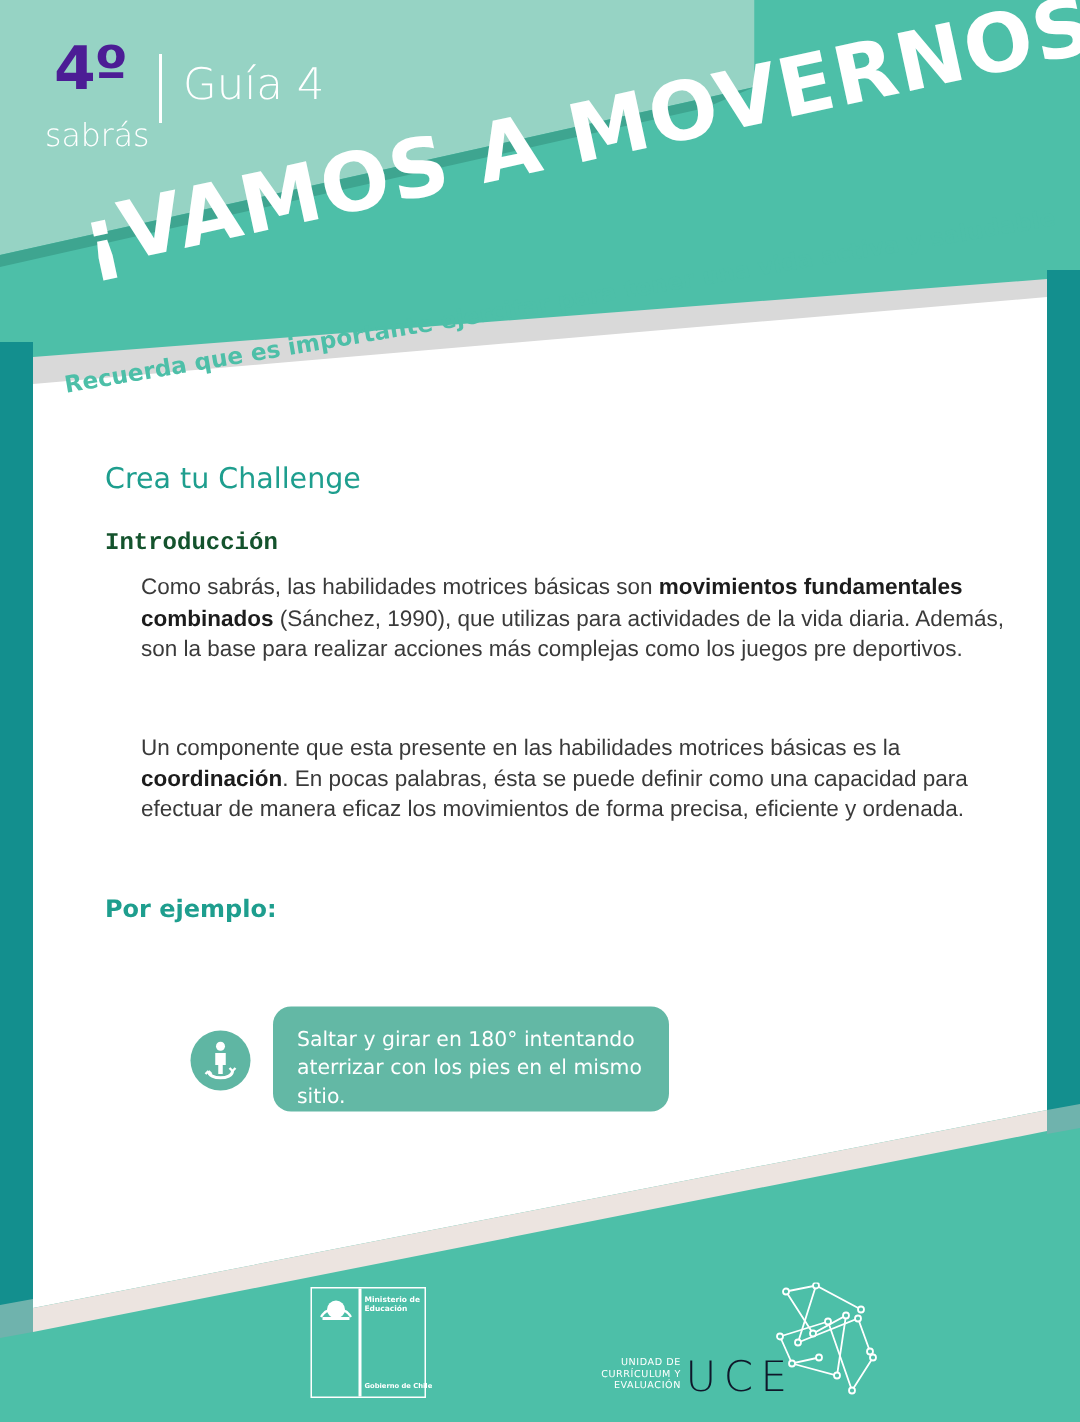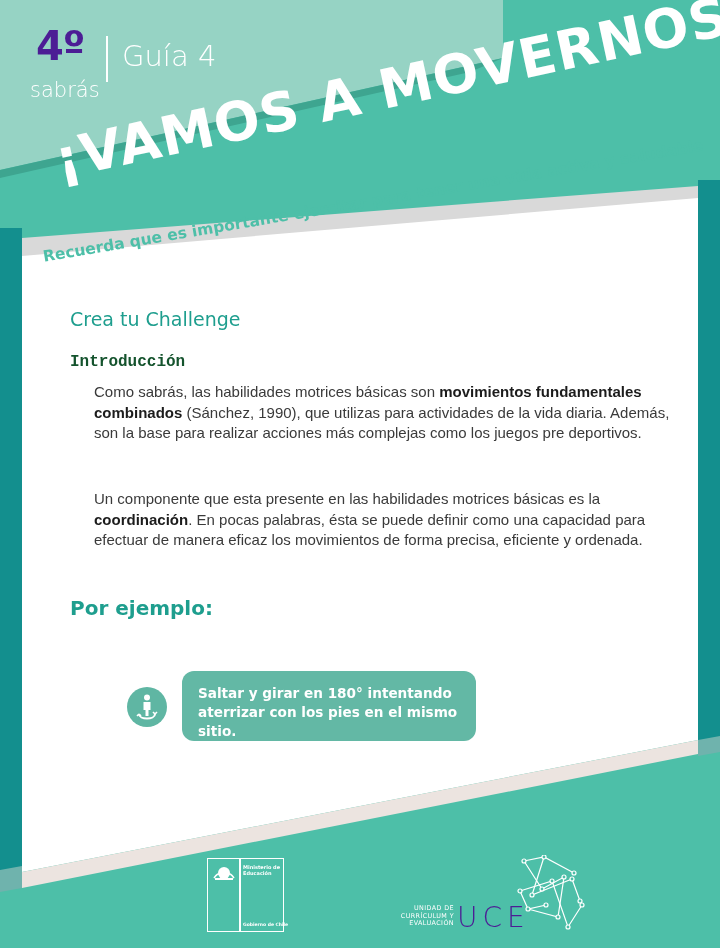--- a/index.html
+++ b/index.html
@@ -102,32 +102,31 @@
     font-size: 15px; color: #3a3a3a; line-height: 20.5px;
     font-weight: normal;
     margin-left: 24px;
   }
   .paragraph b { color: #1c1c1c; font-weight: bold; }
   .p1 { top: 382px; }
   .p2 { top: 489px; }
   .example-label {
     position: absolute; left: 70px; top: 597px;
     font-family: "DejaVu Sans", sans-serif; font-weight: bold;
-    font-size: 20px; color: #1e9e8e; line-height: 1.1;
+    font-size: 16px; color: #1e9e8e; line-height: 1.1;
   }
 
   .example-icon {
     position: absolute; left: 127px; top: 687px; width: 40px; height: 40px;
     border-radius: 50%; background: #5fb6a3;
   }
   .example-card {
-    position: absolute; left: 182px; top: 671px; width: 294px; height: 70px;
+    position: absolute; left: 182px; top: 671px; width: 264px; height: 70px;
     background: #63b8a5; border-radius: 12px; box-sizing: border-box;
     padding: 13px 16px 0 16px;
-    font-weight: bold;
   }
   .example-text {
     font-family: "DejaVu Sans", sans-serif; font-size: 13.6px;
     color: #ffffff; line-height: 19px;
   }
 
   
   .mineduc-logo {
     position: absolute; left: 207px; top: 858px; width: 77px; height: 74px;
     border: 1.5px solid #ffffff; box-sizing: border-box;
@@ -151,21 +150,21 @@
   }
   .uce-small {
     position: absolute; left: 384px; top: 905px; width: 70px;
     text-align: right;
     font-family: "DejaVu Sans", sans-serif; font-size: 6.4px;
     color: #ffffff; line-height: 1.2; letter-spacing: 0.4px;
   }
   .uce-big {
     position: absolute; left: 457px; top: 904px;
     font-family: "DejaVu Sans", sans-serif; font-weight: 200;
-    font-size: 28px; color: #4c1d95; letter-spacing: 5px; line-height: 1;
+    font-size: 28px; color: #0f172a; letter-spacing: 5px; line-height: 1;
   }
   .uce-network {
     position: absolute; left: 512px; top: 855px; width: 80px; height: 80px;
   }
 </style>
 </head>
 <body>
 
 <div class="side-strip" style="left:0; top:228px; width:22px; height:650px;"></div>
 <div class="side-strip" style="left:698px; top:180px; width:22px; height:570px;"></div>

